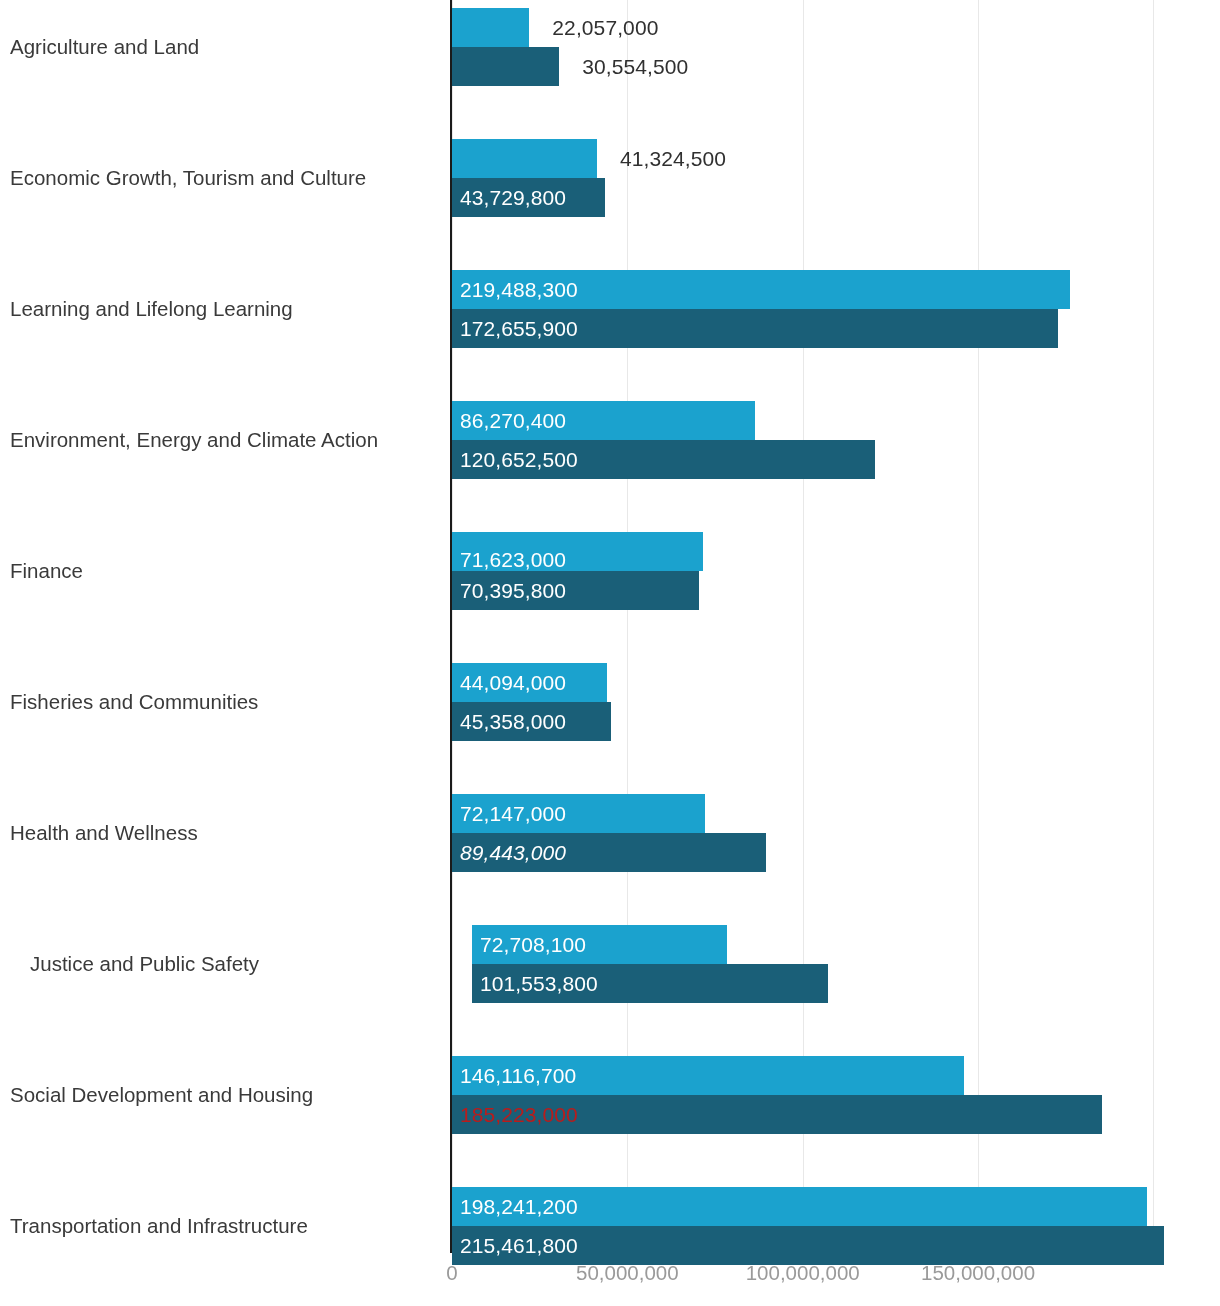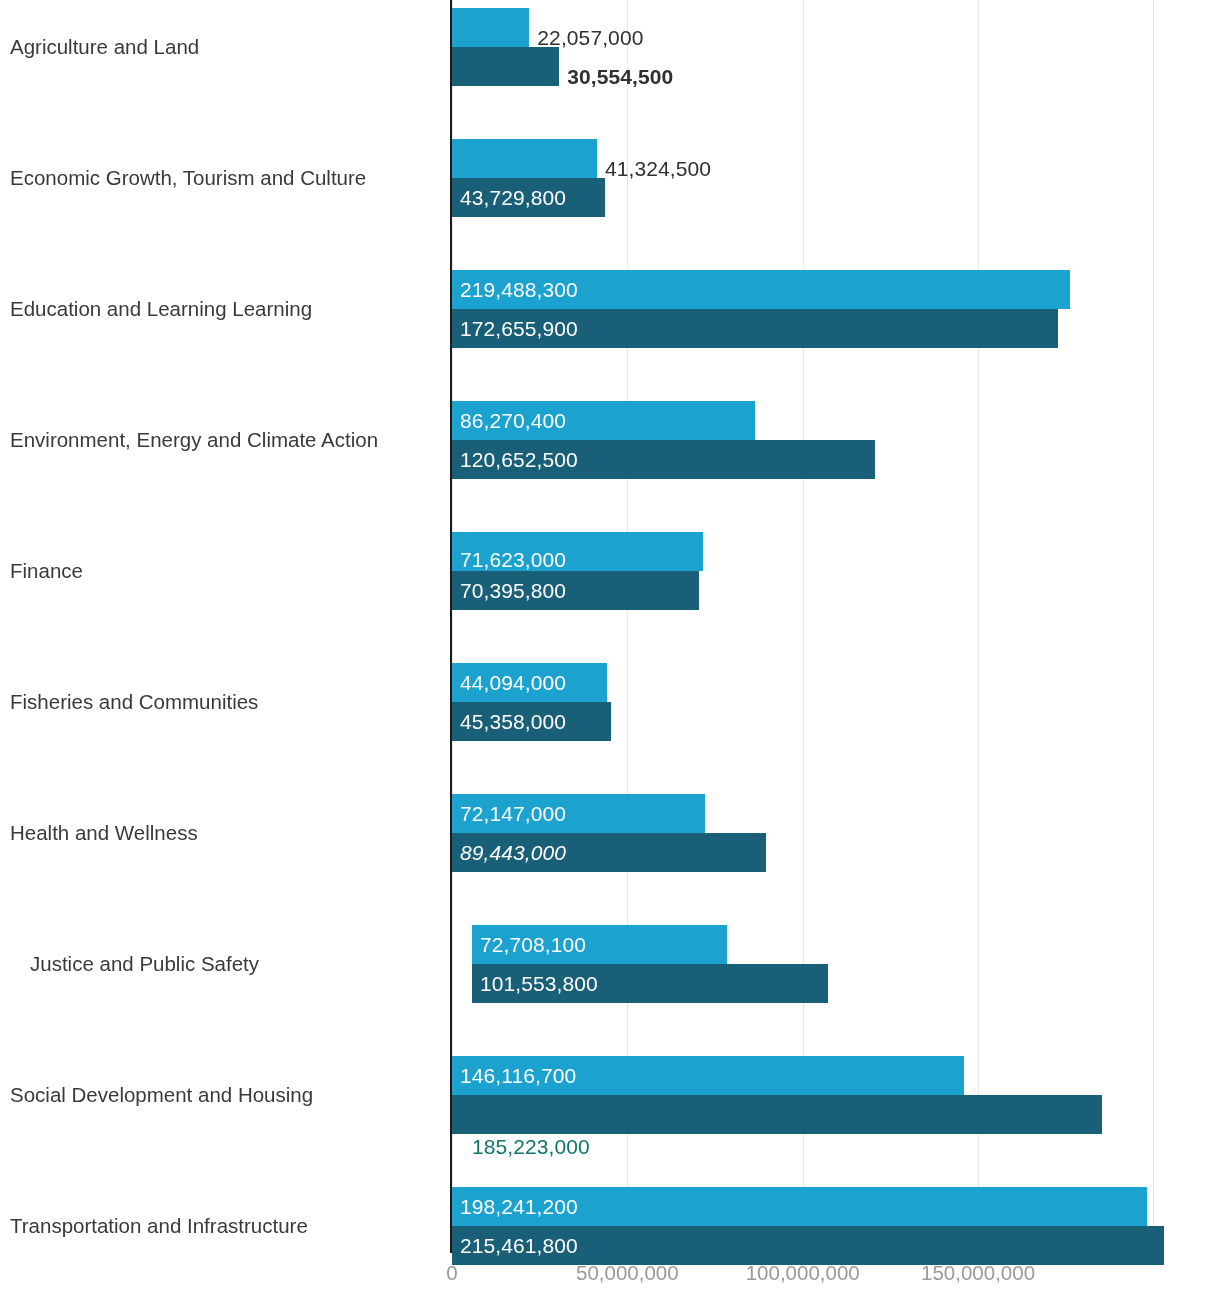--- a/index.html
+++ b/index.html
@@ -90,22 +90,21 @@
     font-size: 21px;
     white-space: nowrap;
     letter-spacing: 0.1px;
   }
   .bar-value.inside {
     left: 8px;
     color: #ffffff;
   }
   .bar-value.outside {
     color: #303030;
-    padding-left: 8px;
-    margin-top: 10px;
+    padding-left: 23px;
   }
   
   .x-axis {
     position: absolute;
     left: 0;
     top: 1253px;
     width: 1220px;
     height: 53px;
   }
   .tick-label {
@@ -131,34 +130,34 @@
         <div class="gridline" style="left: 1153.4px; background: rgb(232, 232, 232);"></div>
       </div>
     <div class="axis-line"></div>
     <div id="rows">
         <div class="row" style="top: 8px;">
           <div class="cat-label" style="color: rgb(58, 58, 58);">Agriculture and Land</div>
           <div class="bars">
             <div class="bar s0" style="width: 77.3539px; background: rgb(27, 162, 206);"></div>
             <div class="bar-value outside" style="top: 0px; left: 77.3539px; color: rgb(48, 48, 48);">22,057,000</div>
             <div class="bar s1" style="width: 107.155px; background: rgb(26, 95, 120);"></div>
-            <div class="bar-value outside" style="top: 39px; left: 107.155px; color: rgb(48, 48, 48); font-weight: bold;">30,554,500</div>
+            <div class="bar-value outside" style="top: 39px; left: 107.155px; color: rgb(48, 48, 48);">30,554,500</div>
           </div>
         </div>
         <div class="row" style="top: 139px;">
           <div class="cat-label" style="color: rgb(58, 58, 58);">Economic Growth, Tourism and Culture</div>
           <div class="bars">
             <div class="bar s0" style="width: 144.925px; background: rgb(27, 162, 206);"></div>
             <div class="bar-value outside" style="top: 0px; left: 144.925px; color: rgb(48, 48, 48);">41,324,500</div>
             <div class="bar s1" style="width: 153.36px; background: rgb(26, 95, 120);"></div>
             <div class="bar-value inside" style="top: 39px; left: 8px; color: rgb(255, 255, 255);">43,729,800</div>
           </div>
         </div>
         <div class="row" style="top: 270px;">
-          <div class="cat-label" style="color: rgb(58, 58, 58);">Education and Learning Learning</div>
+          <div class="cat-label" style="color: rgb(58, 58, 58);">Learning and Lifelong Learning</div>
           <div class="bars">
             <div class="bar s0" style="width: 618.329px; background: rgb(27, 162, 206);"></div>
             <div class="bar-value inside" style="top: 0px; left: 8px; color: rgb(255, 255, 255);">219,488,300</div>
             <div class="bar s1" style="width: 605.504px; background: rgb(26, 95, 120);"></div>
             <div class="bar-value inside" style="top: 39px; left: 8px; color: rgb(255, 255, 255);">172,655,900</div>
           </div>
         </div>
         <div class="row" style="top: 401px;">
           <div class="cat-label" style="color: rgb(58, 58, 58);">Environment, Energy and Climate Action</div>
           <div class="bars">
@@ -203,21 +202,21 @@
             <div class="bar s1" style="width: 356.149px; background: rgb(26, 95, 120);"></div>
             <div class="bar-value inside" style="top: 39px; left: 8px; color: rgb(255, 255, 255);">101,553,800</div>
           </div>
         </div>
         <div class="row" style="top: 1056px;">
           <div class="cat-label" style="color: rgb(58, 58, 58);">Social Development and Housing</div>
           <div class="bars">
             <div class="bar s0" style="width: 512.431px; background: rgb(27, 162, 206);"></div>
             <div class="bar-value inside" style="top: 0px; left: 8px; color: rgb(255, 255, 255);">146,116,700</div>
             <div class="bar s1" style="width: 649.577px; background: rgb(26, 95, 120);"></div>
-            <div class="bar-value inside" style="top: 39px; left: 20px; color: #0f766e; margin-top: 32px;">185,223,000</div>
+            <div class="bar-value inside" style="top: 39px; left: 8px; color: #b91c1c;">185,223,000</div>
           </div>
         </div>
         <div class="row" style="top: 1187px;">
           <div class="cat-label" style="color: rgb(58, 58, 58);">Transportation and Infrastructure</div>
           <div class="bars">
             <div class="bar s0" style="width: 695.232px; background: rgb(27, 162, 206);"></div>
             <div class="bar-value inside" style="top: 0px; left: 8px; color: rgb(255, 255, 255);">198,241,200</div>
             <div class="bar s1" style="width: 755.625px; background: rgb(26, 95, 120);"></div>
             <div class="bar-value inside" style="top: 39px; left: 8px; color: rgb(255, 255, 255);">215,461,800</div>
           </div>

